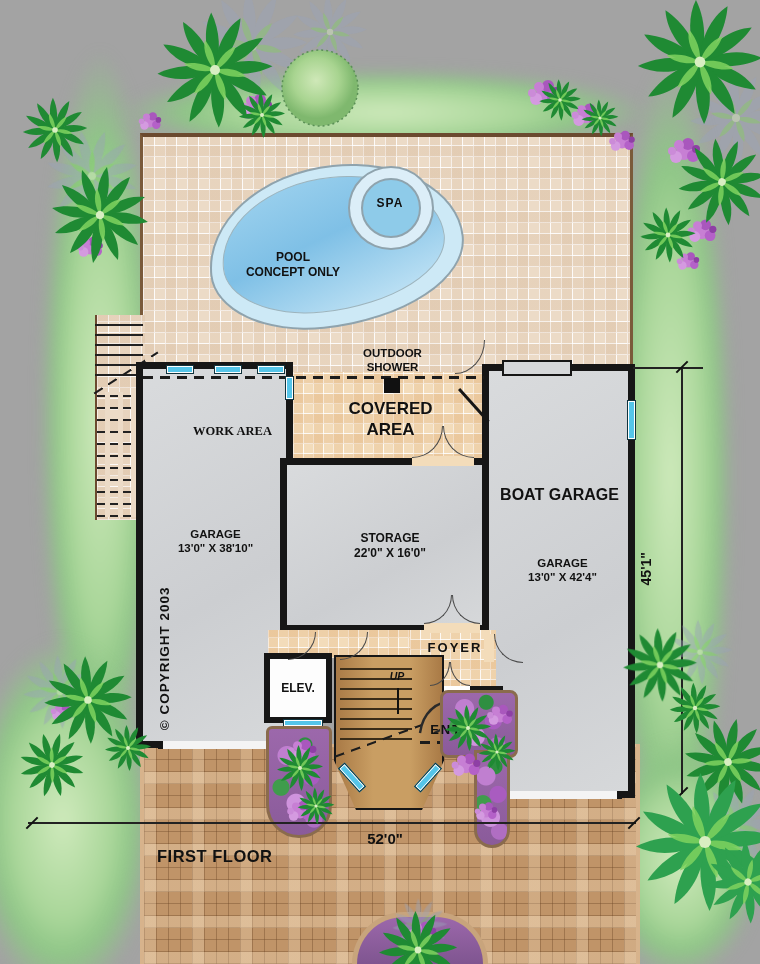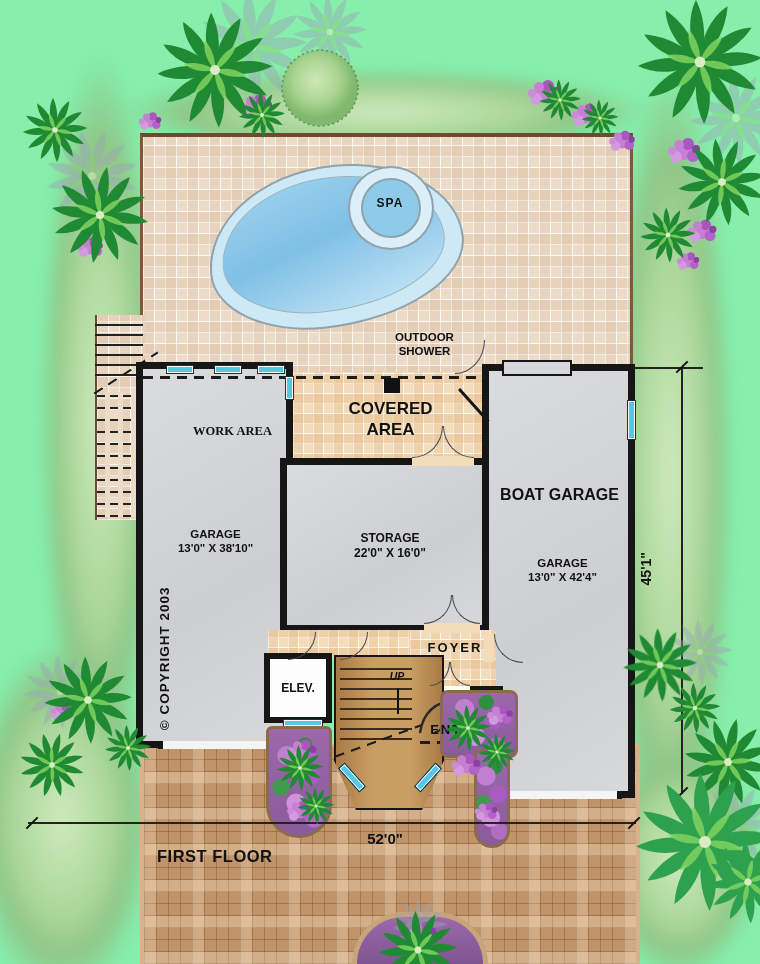--- a/index.html
+++ b/index.html
@@ -1,16 +1,16 @@
 <!DOCTYPE html>
 <html style="--c-deck: #ecdbc7; --c-lanai: #f3dcba; --c-paver: #c09468; --c-room: #d4d6d8; --c-wall: #161616; --c-water: #7fc0e6; --c-window: #55c5e9; --c-lawn: #aed7a0; --c-palm: #1f8a33; --c-flower: #b86fc6; --c-wood: #b9854e;"><head>
 <meta charset="utf-8">
 <style>
   html,body{margin:0;padding:0;background:#fff;}
-  #plan{position:relative;width:760px;height:964px;overflow:hidden;background:#86efac;
+  #plan{position:relative;width:760px;height:964px;overflow:hidden;background:#a3a3a3;
         font-family:"Liberation Sans",sans-serif;color:#0d0d0d;}
   .abs{position:absolute;}
   .lbl{position:absolute;font-weight:bold;color:#111;text-align:center;line-height:1.25;
        white-space:nowrap;z-index:40;}
   
   .lawn{position:absolute;filter:blur(7px);z-index:1;
         background:radial-gradient(closest-side,#cfeabc,#a9d699 55%,#8fc687 75%,rgba(143,198,135,0));}
   
   .deck{background-color:var(--c-deck,#ecdbc7);
     background-image:
@@ -77,20 +77,24 @@
               background:#cde9f6;border:2px solid #8fa3ad;
               border-radius:52% 48% 58% 42% / 60% 52% 48% 40%;"></div>
   <div class="abs" style="left:221px;top:177px;width:222px;height:132px;transform:rotate(-6deg);z-index:9;
               background:linear-gradient(160deg,#9ed2ee 5%,#7fc0e6 45%,#c7e6f6 95%);
               border:1px solid #9db4bd;border-radius:52% 48% 58% 42% / 60% 52% 48% 40%;"></div>
   <div class="abs" style="left:348px;top:166px;width:82px;height:80px;z-index:10;background:#dceef8;
               border:2px solid #8fa3ad;border-radius:50%;"></div>
   <div class="abs" style="left:361px;top:178px;width:56px;height:56px;z-index:11;background:#8ecbe9;
               border:2px solid #8fa3ad;border-radius:50%;"></div>
   <div class="lbl" style="left:362px;top:196px;width:56px;font-size:12px;letter-spacing:1px;z-index:41;">SPA</div>
+  <div class="lbl" style="left:218px;top:250px;width:150px;font-size:12px;z-index:41;">
+    <span>POOL</span><br>
+    <span>CONCEPT ONLY</span>
+  </div>
 
   <div class="room abs" style="left:136px;top:362px;width:157px;height:386px;"></div>
   <div class="tile abs" style="left:293px;top:372px;width:191px;height:92px;z-index:9;"></div>
   <div class="room abs" style="left:280px;top:458px;width:216px;height:174px;"></div>
   <div class="room abs" style="left:482px;top:364px;width:153px;height:434px;"></div>
 
   <div class="dashH abs" style="left:143px;top:376px;width:341px;height:3px;z-index:12;"></div>
   <div class="abs" style="left:384px;top:378px;width:16px;height:15px;background:#111;z-index:13;"></div>
 
   <div class="tile abs" style="left:268px;top:630px;width:228px;height:28px;z-index:14;"></div>
@@ -146,21 +150,21 @@
   <div class="arc" style="left:430px;top:662px;width:20px;height:24px;border-width:0 1.6px 1.6px 0;border-radius:0 0 100% 0;"></div>
   <div class="arc" style="left:450px;top:662px;width:20px;height:24px;border-width:0 0 1.6px 1.6px;border-radius:0 0 0 100%;"></div>
 
   <div class="bed" style="left:266px;top:726px;width:66px;height:112px;border-radius:6px 6px 33px 33px;"></div>
   <div class="bed" style="left:440px;top:690px;width:78px;height:68px;border-radius:8px;"></div>
   <div class="bed" style="left:474px;top:750px;width:36px;height:98px;border-radius:0 0 18px 18px;"></div>
   <div class="abs" style="left:352px;top:912px;width:136px;height:52px;z-index:32;
               background:linear-gradient(#9c68ab,#7f5590);border:5px solid #c8a47c;
               border-bottom:none;border-radius:70px 70px 0 0;box-sizing:border-box;"></div>
 
-  <div class="lbl" style="left:330px;top:330px;width:125px;font-size:11.5px;margin-left:32px;">
+  <div class="lbl" style="left:330px;top:346px;width:125px;font-size:11.5px;">
     <span>OUTDOOR</span><br>
     <span>SHOWER</span>
   </div>
   <div class="lbl" style="left:328px;top:398px;width:125px;font-size:17px;">
     <span>COVERED</span><br>
     <span>AREA</span>
   </div>
   <div class="lbl" style="left:160px;top:424px;width:145px;font-size:12.5px;font-family:Liberation Serif, serif;">WORK AREA</div>
   <div class="lbl" style="left:143px;top:527px;width:145px;font-size:11.5px;">
     <span>GARAGE</span><br>

